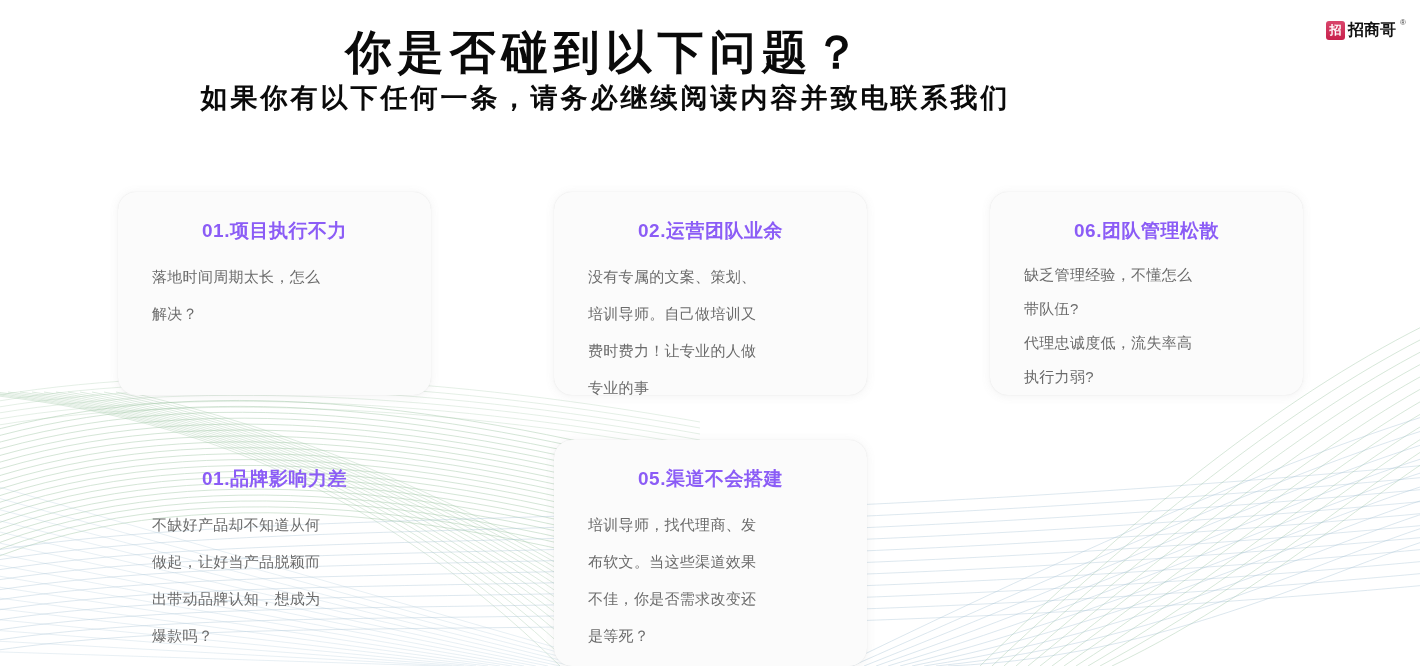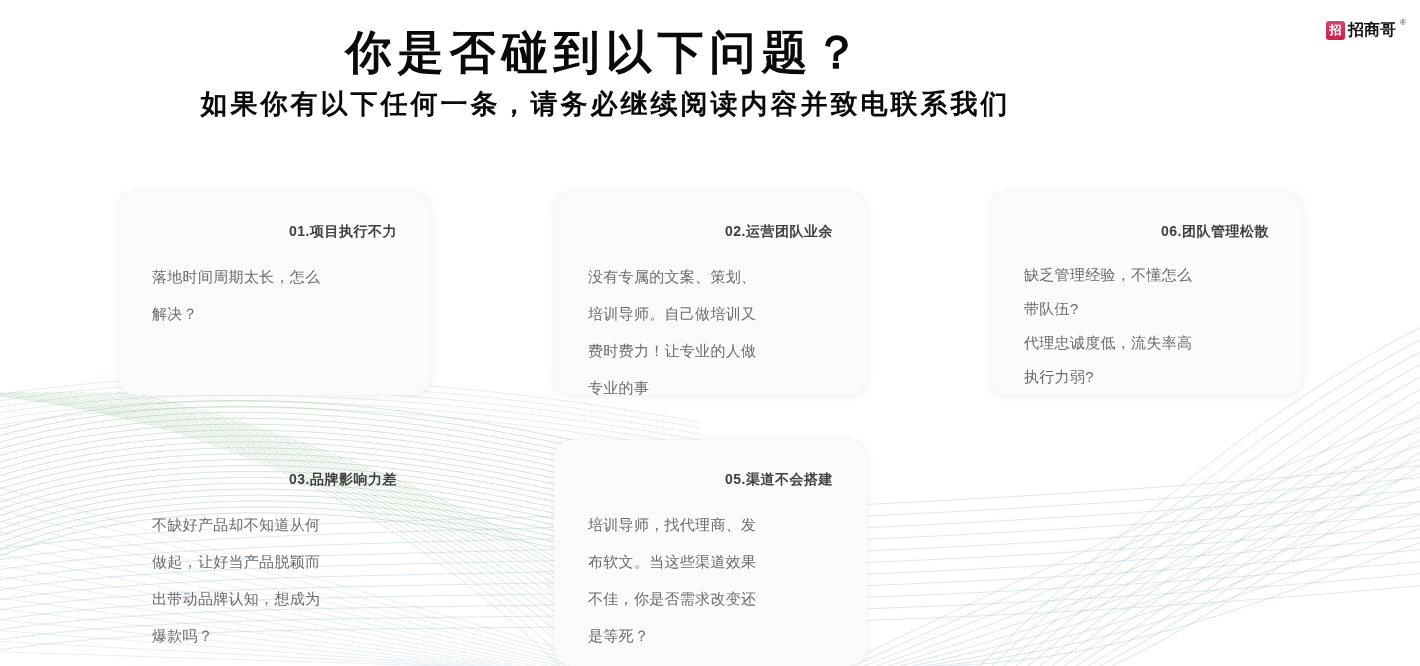--- a/index.html
+++ b/index.html
@@ -84,21 +84,20 @@
   #main-title {
     margin-top: 24px;
     font-size: 46px;
     font-weight: bold;
     color: #0a0a0a;
     letter-spacing: 6px;
     line-height: 56px;
     white-space: nowrap;
   }
   #sub-title {
-    margin-top: 6px;
     font-size: 27px;
     font-weight: bold;
     color: #0a0a0a;
     letter-spacing: 3px;
     line-height: 36px;
     white-space: nowrap;
   }
 
   
   #cards {
@@ -121,24 +120,24 @@
     background: #fbfbfb;
     box-shadow: 0 1px 10px rgba(120,120,120,0.10),
                 0 0 1px rgba(150,150,150,0.25);
   }
   .card.translucent {
     background: transparent;
     box-shadow: none;
   }
 
   .card-title {
-    font-size: 14px;
-    font-weight: bold;
-    color: #404040;
-    text-align: right;
+    font-size: 19px;
+    font-weight: bold;
+    color: #8b5cf6;
+    text-align: center;
     letter-spacing: 0.5px;
     line-height: 26px;
     white-space: nowrap;
   }
 
   .card-body {
     margin-top: 14px;
     font-size: 15px;
     color: #6b6b6b;
     line-height: 37px;
@@ -310,21 +309,21 @@
       <div class="card">
         <div class="card-title">06.团队管理松散</div>
         <div class="card-body tight">
           <p>缺乏管理经验，不懂怎么</p>
           <p>带队伍?</p>
           <p>代理忠诚度低，流失率高</p>
           <p>执行力弱?</p>
         </div>
       </div>
       <div class="card translucent">
-        <div class="card-title">03.品牌影响力差</div>
+        <div class="card-title">01.品牌影响力差</div>
         <div class="card-body">
           <p>不缺好产品却不知道从何</p>
           <p>做起，让好当产品脱颖而</p>
           <p>出带动品牌认知，想成为</p>
           <p>爆款吗？</p>
         </div>
       </div>
       <div class="card">
         <div class="card-title">05.渠道不会搭建</div>
         <div class="card-body">

